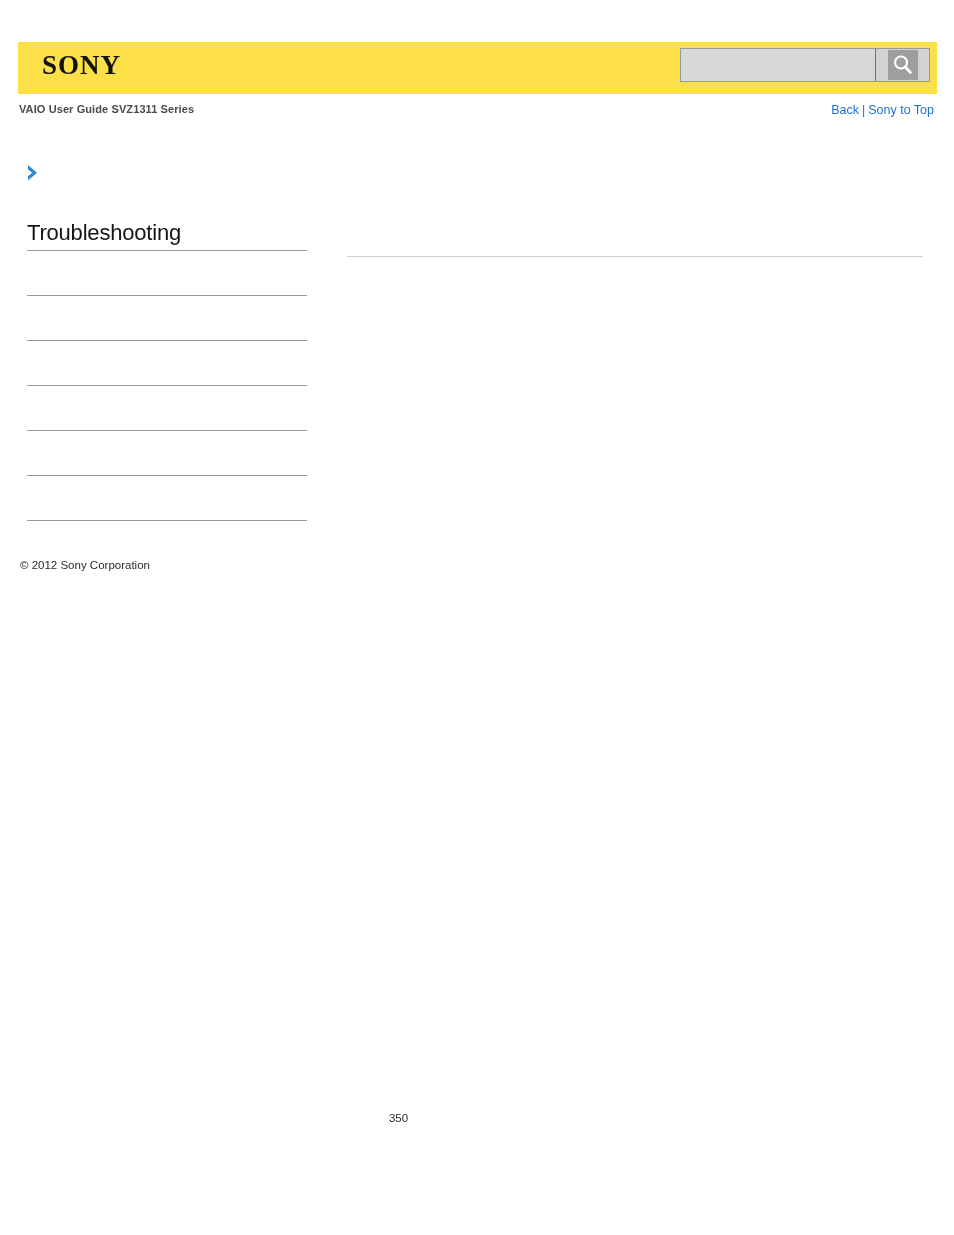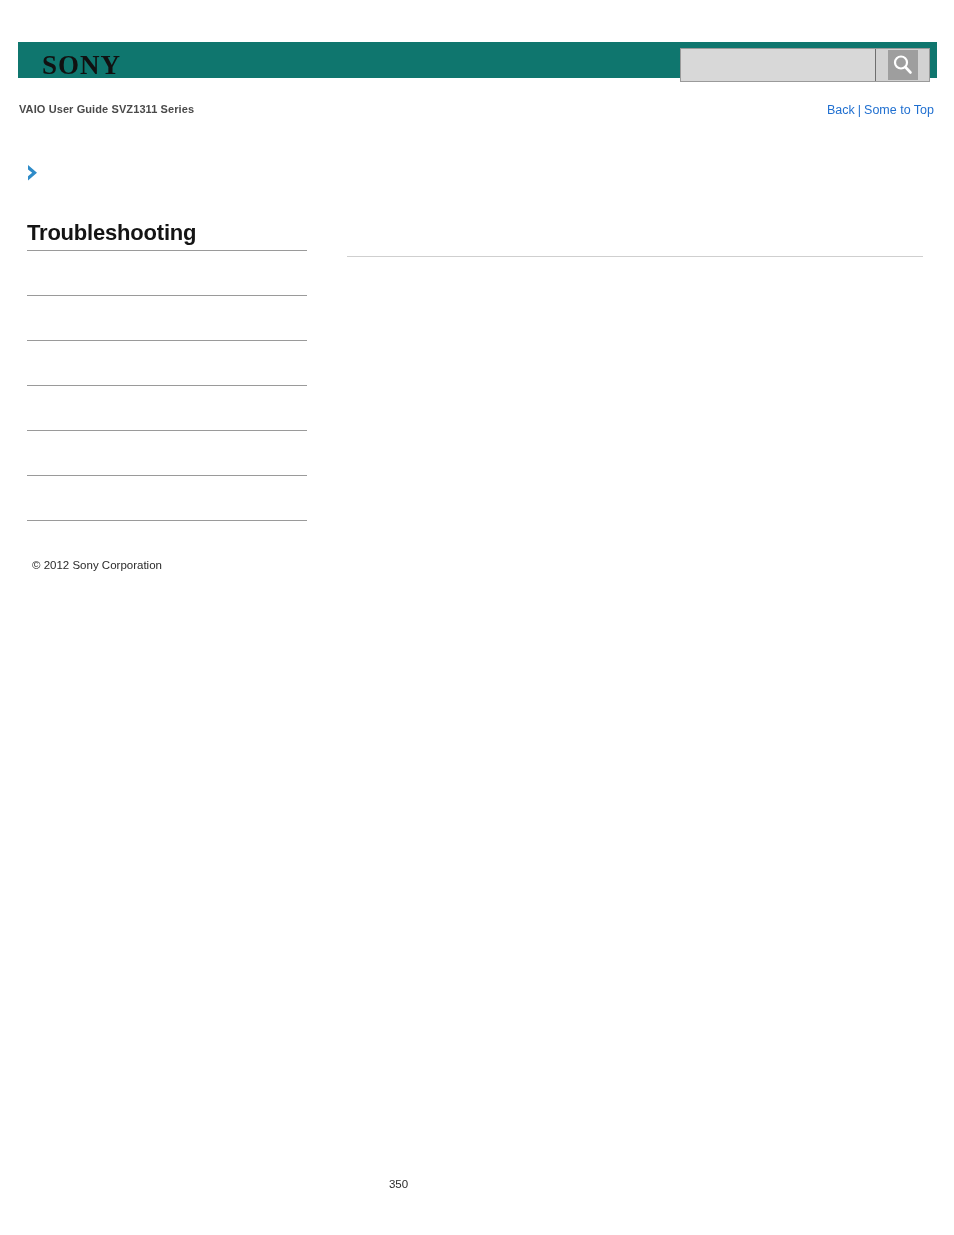--- a/index.html
+++ b/index.html
@@ -15,22 +15,22 @@
     position: relative;
     overflow: hidden;
   }
 
   
   .header-bar {
     position: absolute;
     left: 18px;
     top: 42px;
     width: 919px;
-    height: 36px;
-    background: #0f766e;
+    height: 52px;
+    background: #fde047;
     box-sizing: border-box;
   }
   .sony-logo {
     position: absolute;
     left: 24px;
     top: 8px;
     font-family: "Liberation Serif", serif;
     font-weight: bold;
     font-size: 27px;
     letter-spacing: 1px;
@@ -122,21 +122,21 @@
 
   
   .sidebar {
     position: absolute;
     left: 27px;
     top: 220px;
     width: 280px;
   }
   .sidebar-heading {
     font-size: 22px;
-    font-weight: bold;
+    font-weight: normal;
     color: #141414;
     line-height: 26px;
     margin: 0;
     padding-bottom: 4px;
     letter-spacing: -0.2px;
   }
   .sidebar-rule {
     width: 280px;
     height: 1px;
     background: #9a9a9a;
@@ -189,26 +189,25 @@
     line-height: 0;
   }
 
   
   .copyright {
     position: absolute;
     left: 20px;
     top: 559px;
     font-size: 11.5px;
     color: #2a2a2a;
-    margin-left: 12px;
   }
   .page-number {
     position: absolute;
     left: 0;
-    top: 1178px;
+    top: 1112px;
     width: 797px;
     text-align: center;
     font-size: 11.5px;
     color: #2a2a2a;
   }
 </style>
 </head>
 <body>
 
 <div class="header-bar">
@@ -224,21 +223,21 @@
           <line x1="14.3" y1="14" x2="19.5" y2="19.5" stroke="#ffffff" stroke-width="2.6" stroke-linecap="round"></line>
         </svg>
       </span>
     </button>
   </div>
 </div>
 
 <div class="guide-title">VAIO User Guide SVZ1311 Series</div>
 
 <div class="nav-links">
-  <a href="#">Back</a><span class="nav-sep">|</span><a href="#">Some to Top</a>
+  <a href="#">Back</a><span class="nav-sep">|</span><a href="#">Sony to Top</a>
 </div>
 
 <div class="chevron-icon">
   <svg width="18" height="20" viewBox="0 0 18 20" aria-hidden="true">
     <path d="M3 2 L12 9.8 L3 17.6 L3 13.2 L7.2 9.8 L3 6.4 Z" fill="#2e8bc8"></path>
   </svg>
 </div>
 
 <div class="sidebar">
 

